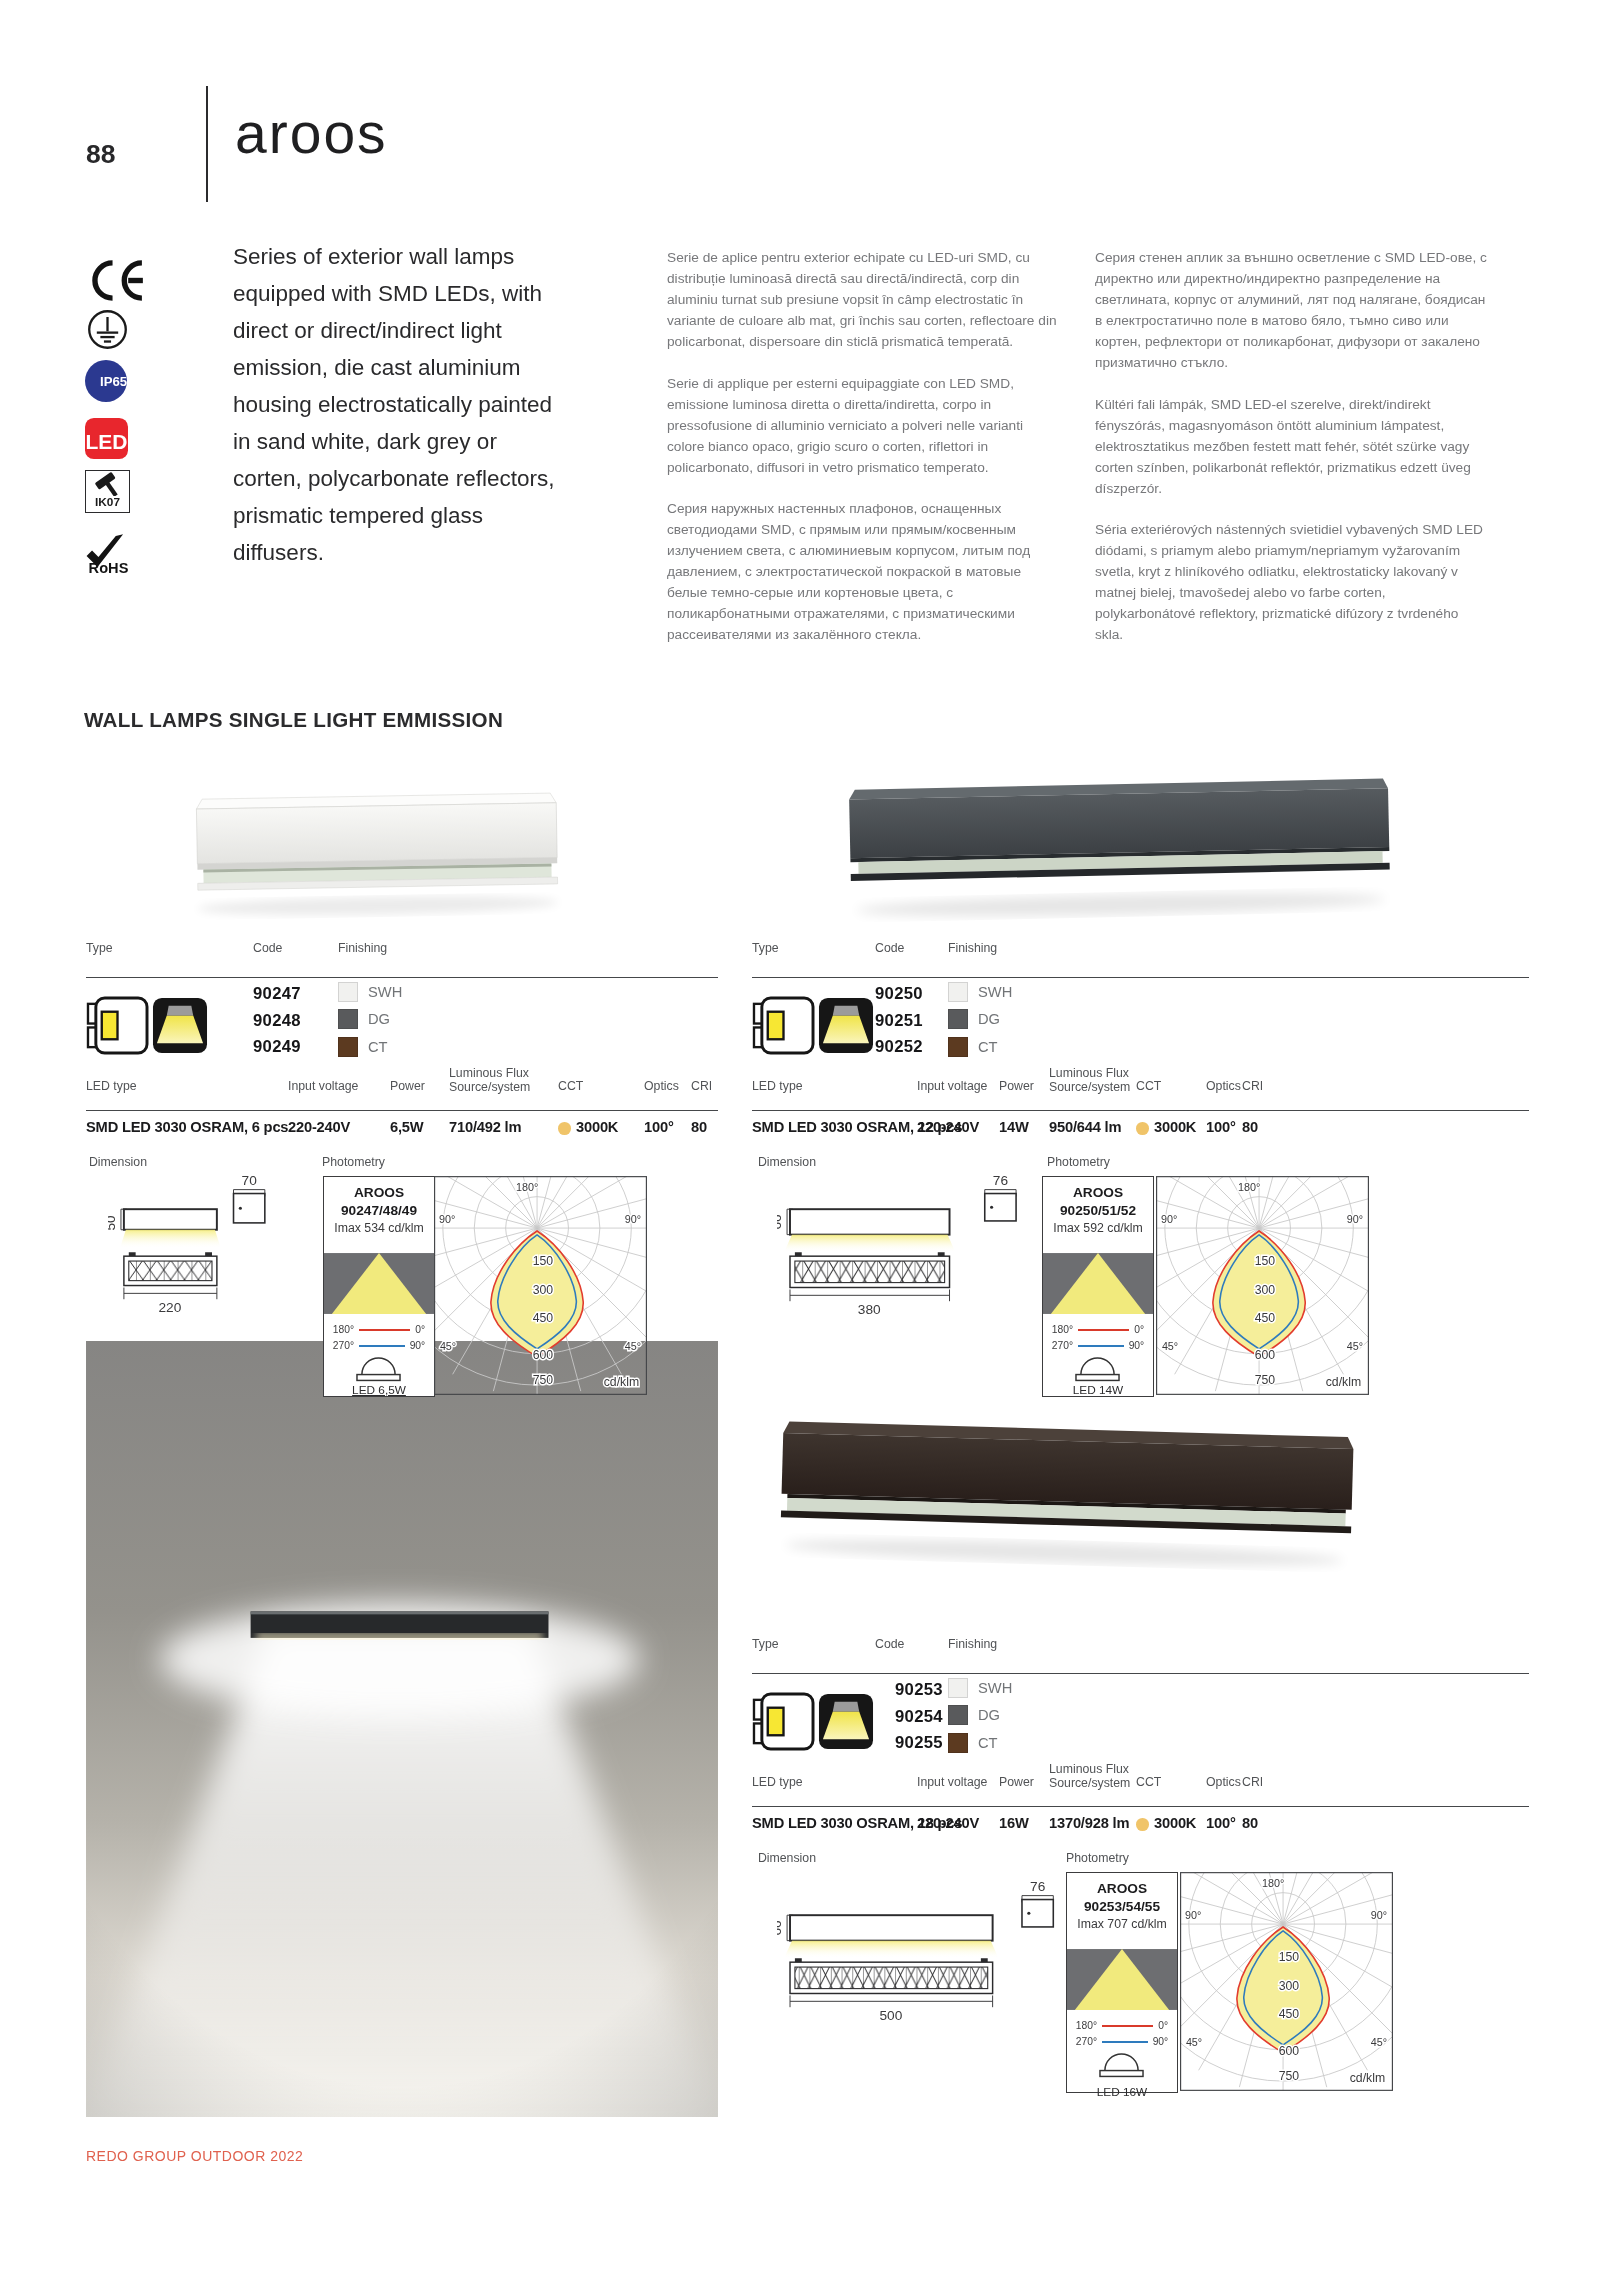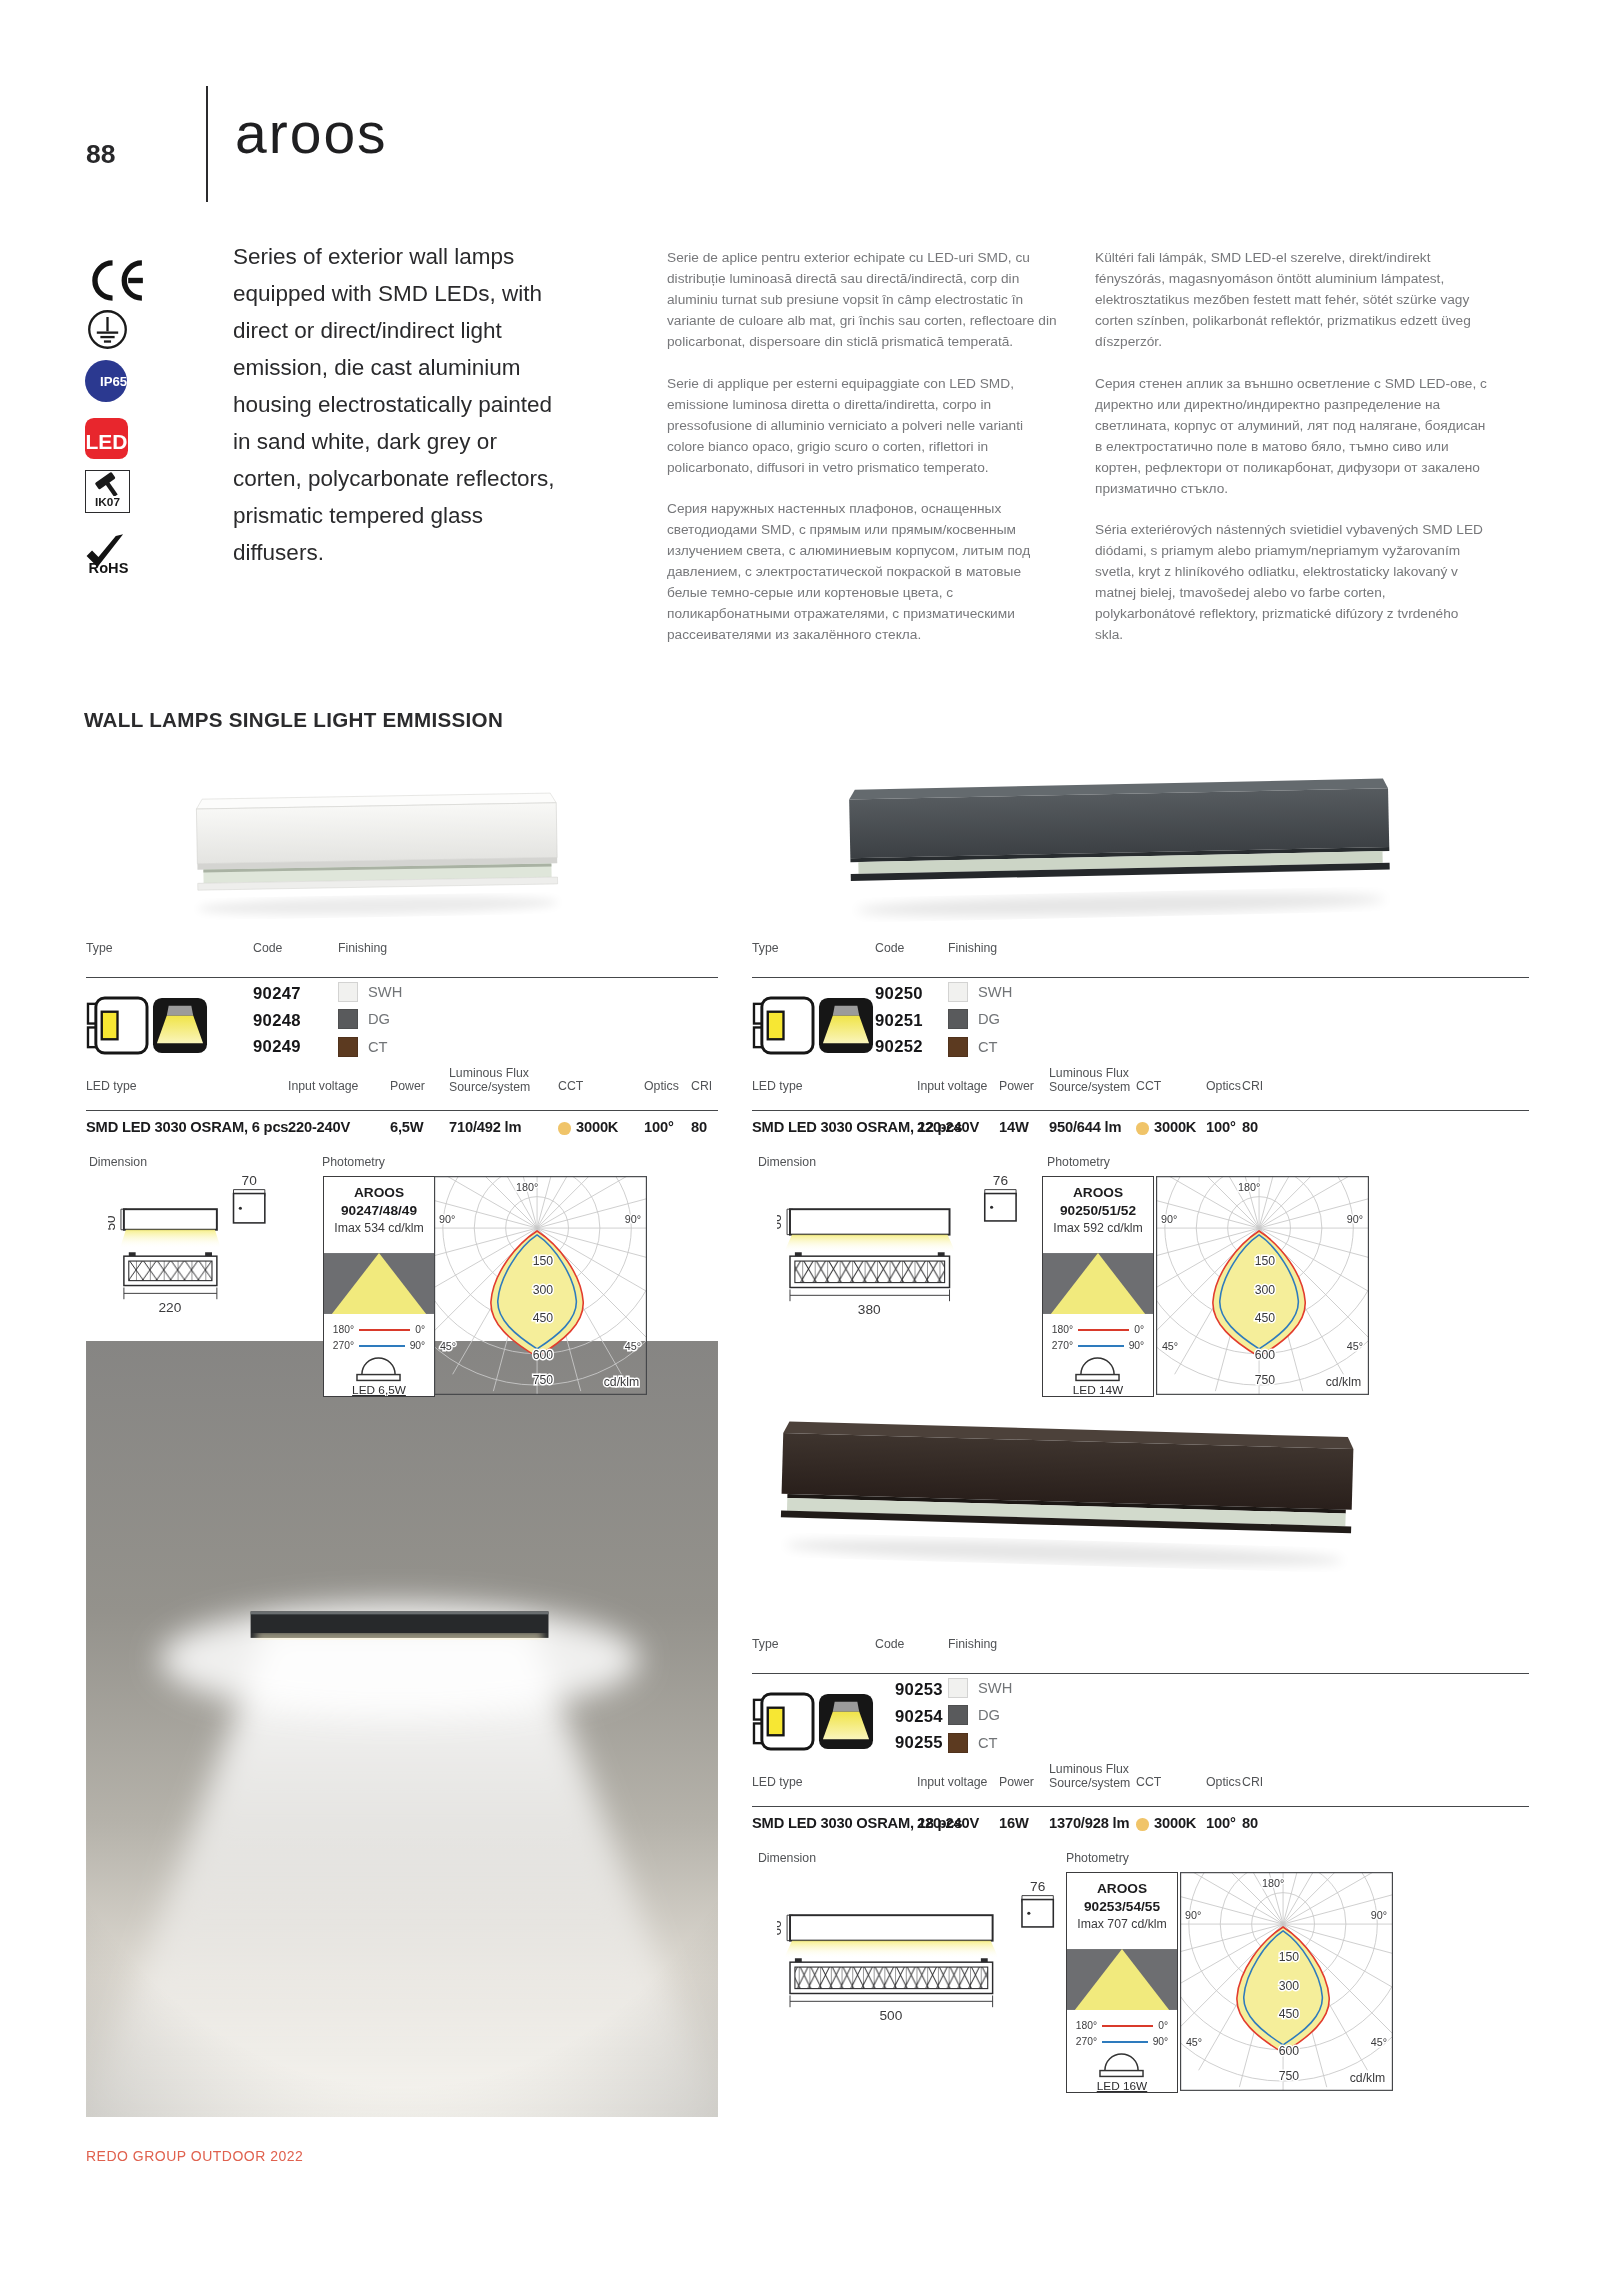--- a/index.html
+++ b/index.html
@@ -76,22 +76,22 @@
     <text x="29" y="50" text-anchor="middle" style="font-size:16px;font-weight:bold;fill:#131313;">RoHS</text>
   </svg>
 
   <div class="abs intro-en" style="left:233px;top:238px;width:338px;">Series of exterior wall lamps equipped with SMD LEDs, with direct or direct/indirect light emission, die cast aluminium housing electrostatically painted in sand white, dark grey or corten, polycarbonate reflectors, prismatic tempered glass diffusers.</div>
   <div class="abs intro-sm" style="left:667px;top:247px;width:394px;">
     <p>Serie de aplice pentru exterior echipate cu LED-uri SMD, cu distribuție luminoasă directă sau directă/indirectă, corp din aluminiu turnat sub presiune vopsit în câmp electrostatic în variante de culoare alb mat, gri închis sau corten, reflectoare din policarbonat, dispersoare din sticlă prismatică temperată.</p>
     <p>Serie di applique per esterni equipaggiate con LED SMD, emissione luminosa diretta o diretta/indiretta, corpo in pressofusione di alluminio verniciato a polveri nelle varianti colore bianco opaco, grigio scuro o corten, riflettori in policarbonato, diffusori in vetro prismatico temperato.</p>
     <p>Серия наружных настенных плафонов, оснащенных светодиодами SMD, с прямым или прямым/косвенным излучением света, с алюминиевым корпусом, литым под давлением, с электростатической покраской в матовые белые темно-серые или кортеновые цвета, с поликарбонатными отражателями, с призматическими рассеивателями из закалённого стекла.</p>
   </div>
   <div class="abs intro-sm" style="left:1095px;top:247px;width:394px;">
+    <p>Серия стенен аплик за външно осветление с SMD LED-ове, с директно или директно/индиректно разпределение на светлината, корпус от алуминий, лят под налягане, боядисан в електростатично поле в матово бяло, тъмно сиво или кортен, рефлектори от поликарбонат, дифузори от закалено призматично стъкло.</p>
     <p>Kültéri fali lámpák, SMD LED-el szerelve, direkt/indirekt fényszórás, magasnyomáson öntött aluminium lámpatest, elektrosztatikus mezőben festett matt fehér, sötét szürke vagy corten színben, polikarbonát reflektór, prizmatikus edzett üveg díszperzór.</p>
-    <p>Серия стенен аплик за външно осветление с SMD LED-ове, с директно или директно/индиректно разпределение на светлината, корпус от алуминий, лят под налягане, боядисан в електростатично поле в матово бяло, тъмно сиво или кортен, рефлектори от поликарбонат, дифузори от закалено призматично стъкло.</p>
     <p>Séria exteriérových nástenných svietidiel vybavených SMD LED diódami, s priamym alebo priamym/nepriamym vyžarovaním svetla, kryt z hliníkového odliatku, elektrostaticky lakovaný v matnej bielej, tmavošedej alebo vo farbe corten, polykarbonátové reflektory, prizmatické difúzory z tvrdeného skla.</p>
   </div>
 
   <div class="abs section-title" style="left:84px;top:708px;">WALL LAMPS SINGLE LIGHT EMMISSION</div>
 
   <svg class="abs" style="left:181px;top:757px;" width="392" height="176" viewBox="0 0 400 180">
     <defs>
       <linearGradient id="l1f" x1="0" y1="0" x2="0" y2="1">
           <stop offset="0" stop-color="#f8f8f6"></stop>
           <stop offset="1" stop-color="#e4e4e1"></stop>
@@ -617,21 +617,21 @@
       </div>
       <div class="leg" style="top:163px;">
         <span>270°</span>
           <i style="background:#2e7bbd;"></i>
           <span>90°</span>
       </div>
       <svg class="abs" style="left:29px;top:178px;" width="51" height="27.4" viewBox="0 0 52 28">
         <path d="M9,20 A17 17 0 0 1 43,20" fill="#fff" stroke="#333" stroke-width="1.5"></path>
         <rect x="4" y="20" width="44" height="6" fill="#fff" stroke="#333" stroke-width="1.5"></rect>
       </svg>
-      <div class="ledw" style="top:206px;text-decoration:underline;">LED 16W</div>
+      <div class="ledw" style="top:212px;">LED 16W</div>
     </div>
 
     <svg class="abs polar" style="left:428px;top:243px;" width="213" height="219" viewBox="0 0 217 223">
       <g class="polar-grid">
           <circle cx="105" cy="53" r="32" fill="none" stroke="#c9c9c9" stroke-width="0.9"></circle>
           <circle cx="105" cy="53" r="64" fill="none" stroke="#c9c9c9" stroke-width="0.9"></circle>
           <circle cx="105" cy="53" r="96" fill="none" stroke="#c9c9c9" stroke-width="0.9"></circle>
           <circle cx="105" cy="53" r="128" fill="none" stroke="#c9c9c9" stroke-width="0.9"></circle>
           <circle cx="105" cy="53" r="160" fill="none" stroke="#c9c9c9" stroke-width="0.9"></circle>
           <line x1="105" y1="53" x2="277" y2="53" stroke="#c9c9c9" stroke-width="0.9"></line>

